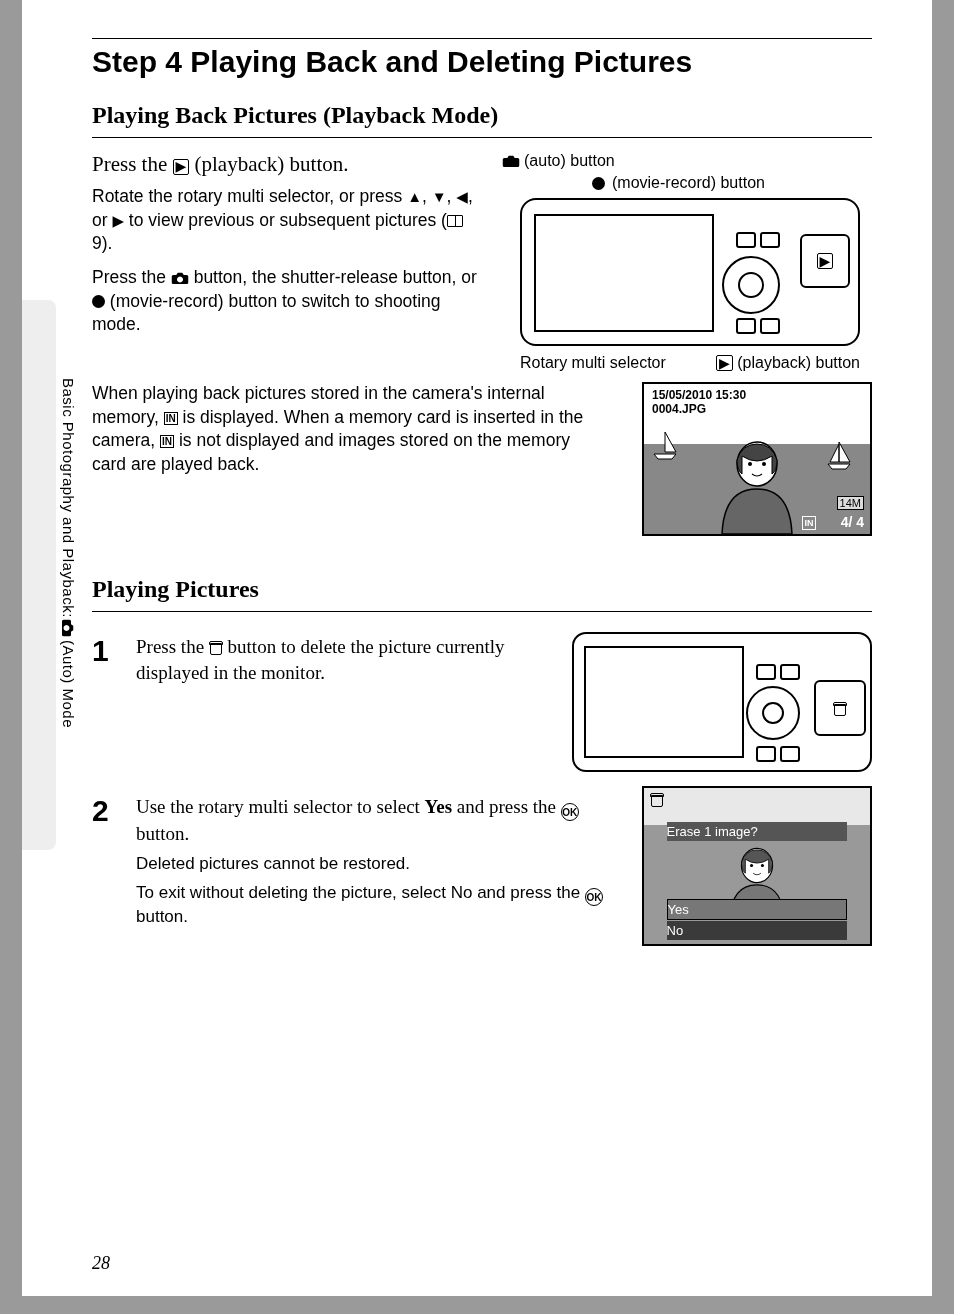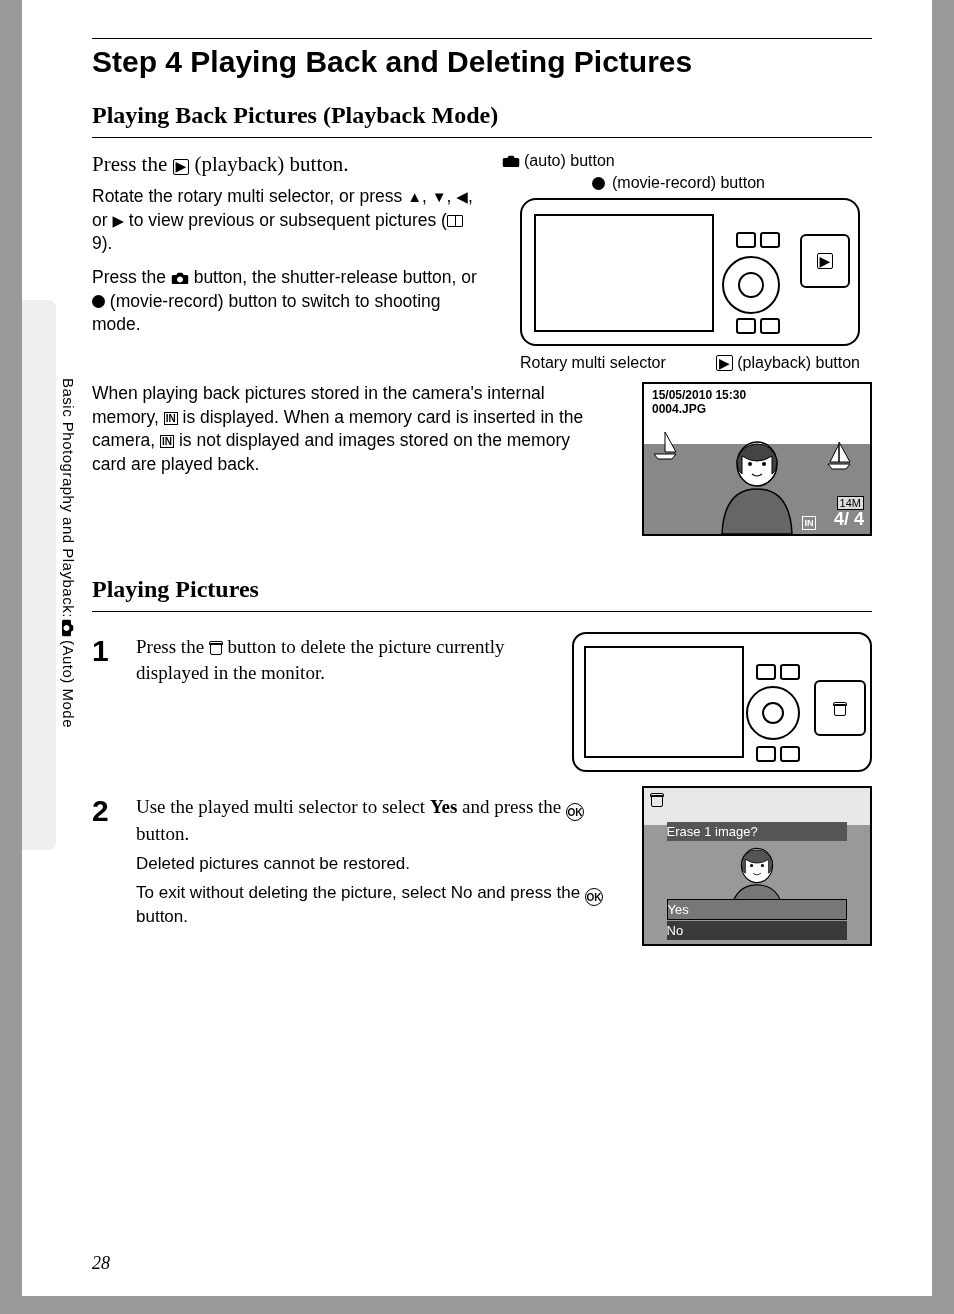--- a/index.html
+++ b/index.html
@@ -124,21 +124,21 @@
   }
   .screenshot .inner {
     height: 150px;
     background: linear-gradient(#fff 0 40%, #888 40% 100%);
     position: relative;
     overflow: hidden;
   }
   .screenshot .ts { position:absolute; left:8px; top:4px; font-size:12px; color:#000; text-shadow:1px 1px #fff; font-weight:700;}
   .screenshot .fn { position:absolute; left:8px; top:18px; font-size:12px; color:#000; text-shadow:1px 1px #fff; font-weight:700;}
   .screenshot .badge { position:absolute; right:6px; bottom:24px; font-size:11px; border:1px solid #000; background:#ddd; padding:0 2px;}
-  .screenshot .count { position:absolute; right:6px; bottom:4px; font-size:18px; font-weight:700; color:#fff;margin-left:37px;}
+  .screenshot .count { position:absolute; right:6px; bottom:4px; font-size:14px; font-weight:700; color:#fff;margin-left:37px;}
   .screenshot .memind { position:absolute; right:54px; bottom:4px; width:14px; height:14px; border:1.5px solid #fff; font-size:9px; color:#fff; text-align:center; line-height:12px; font-weight:700;}
   .screenshot .person {
     position:absolute; left:50%; bottom:0; transform:translateX(-50%);
     width:90px; height:100px;
   }
   .screenshot .sail { position:absolute; width:26px; height:30px; }
   .memlabel {
     font-family: Arial, sans-serif; font-size:16px;
     text-align: left;
     margin-top: 8px;
@@ -319,21 +319,21 @@
           </div>
       </div>
     </div>
   </div>
 
   <div class="row" style="margin-top:6px;">
     <div class="col-l">
       <div class="numstep">
         <div class="n">2</div>
         <div class="txt">
-          <span>Use the played multi selector to select </span><b>Yes</b><span> and press the </span><span class="ok-circ">OK</span><span> button.</span>
+          <span>Use the rotary multi selector to select </span><b>Yes</b><span> and press the </span><span class="ok-circ">OK</span><span> button.</span>
           <p class="small">Deleted pictures cannot be restored.</p>
           <p class="small">
             <span>To exit without deleting the picture, select </span><b>No</b><span> and press the </span><span class="ok-circ">OK</span><span> button.</span>
           </p>
         </div>
       </div>
     </div>
     <div class="col-r">
       <div class="dialog">
         <span class="ti trash-i"></span>

